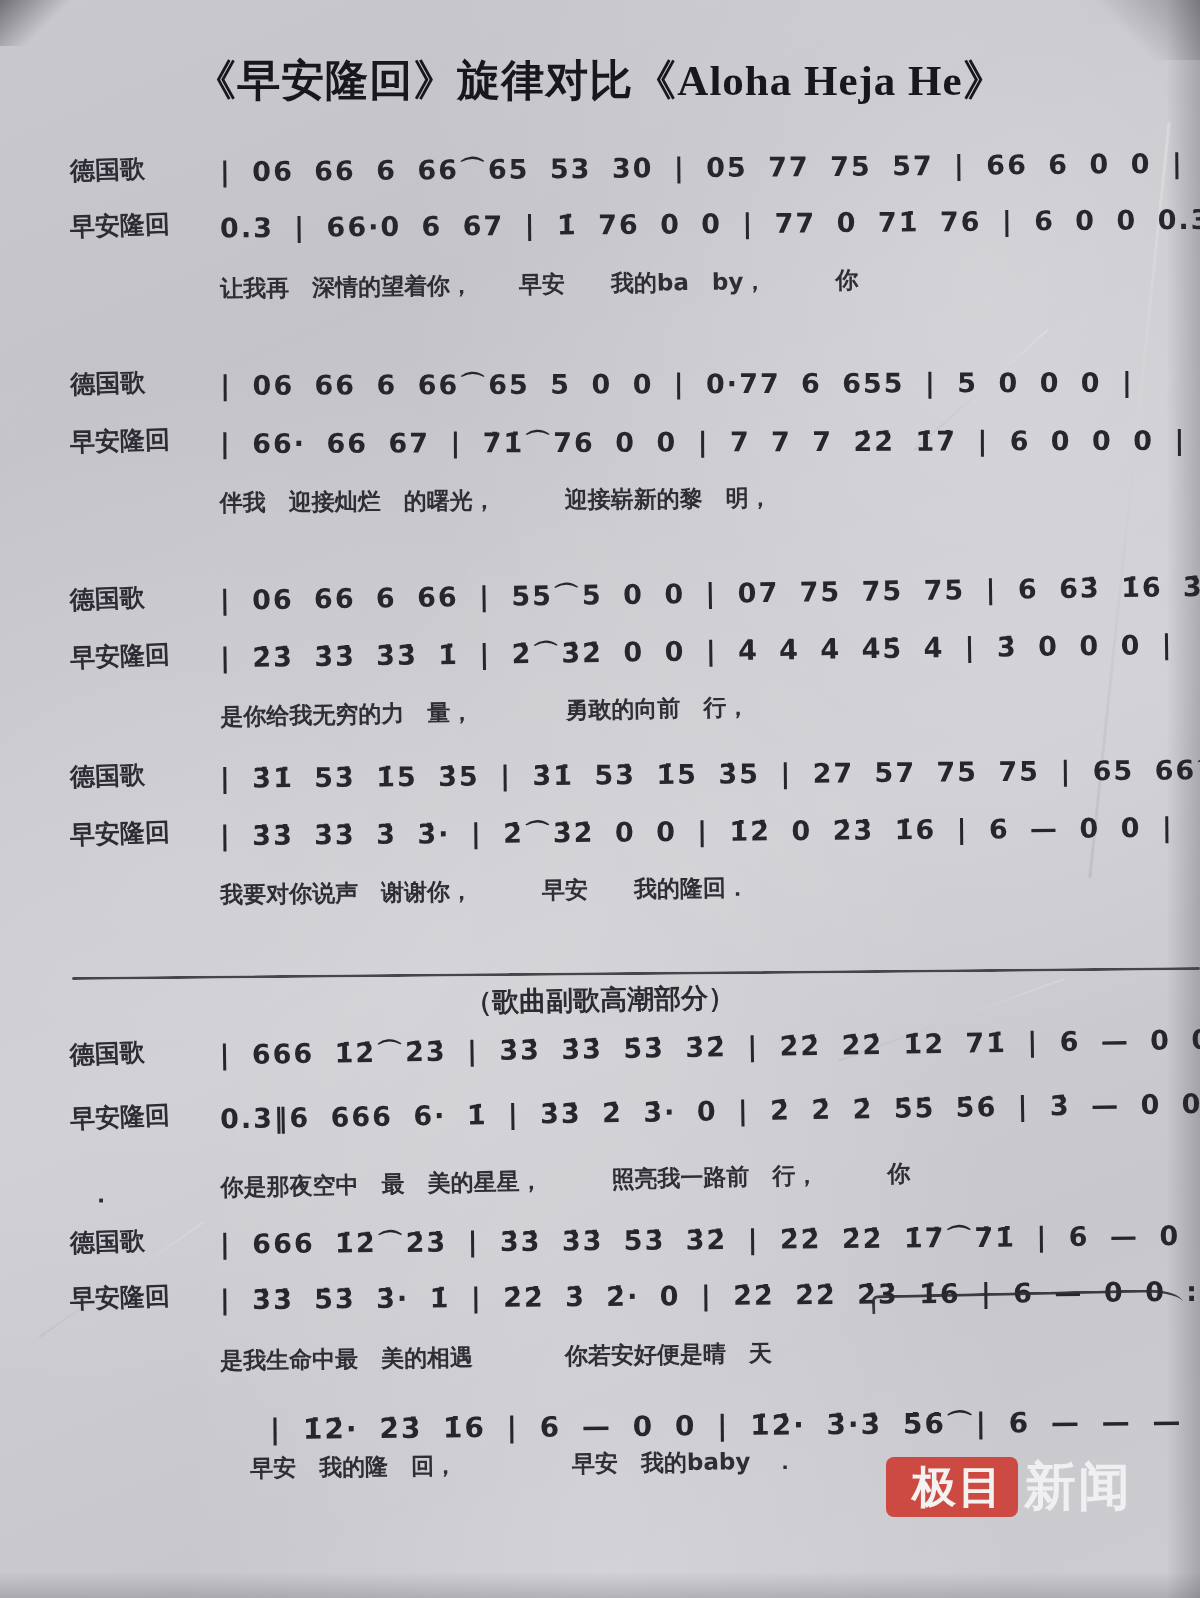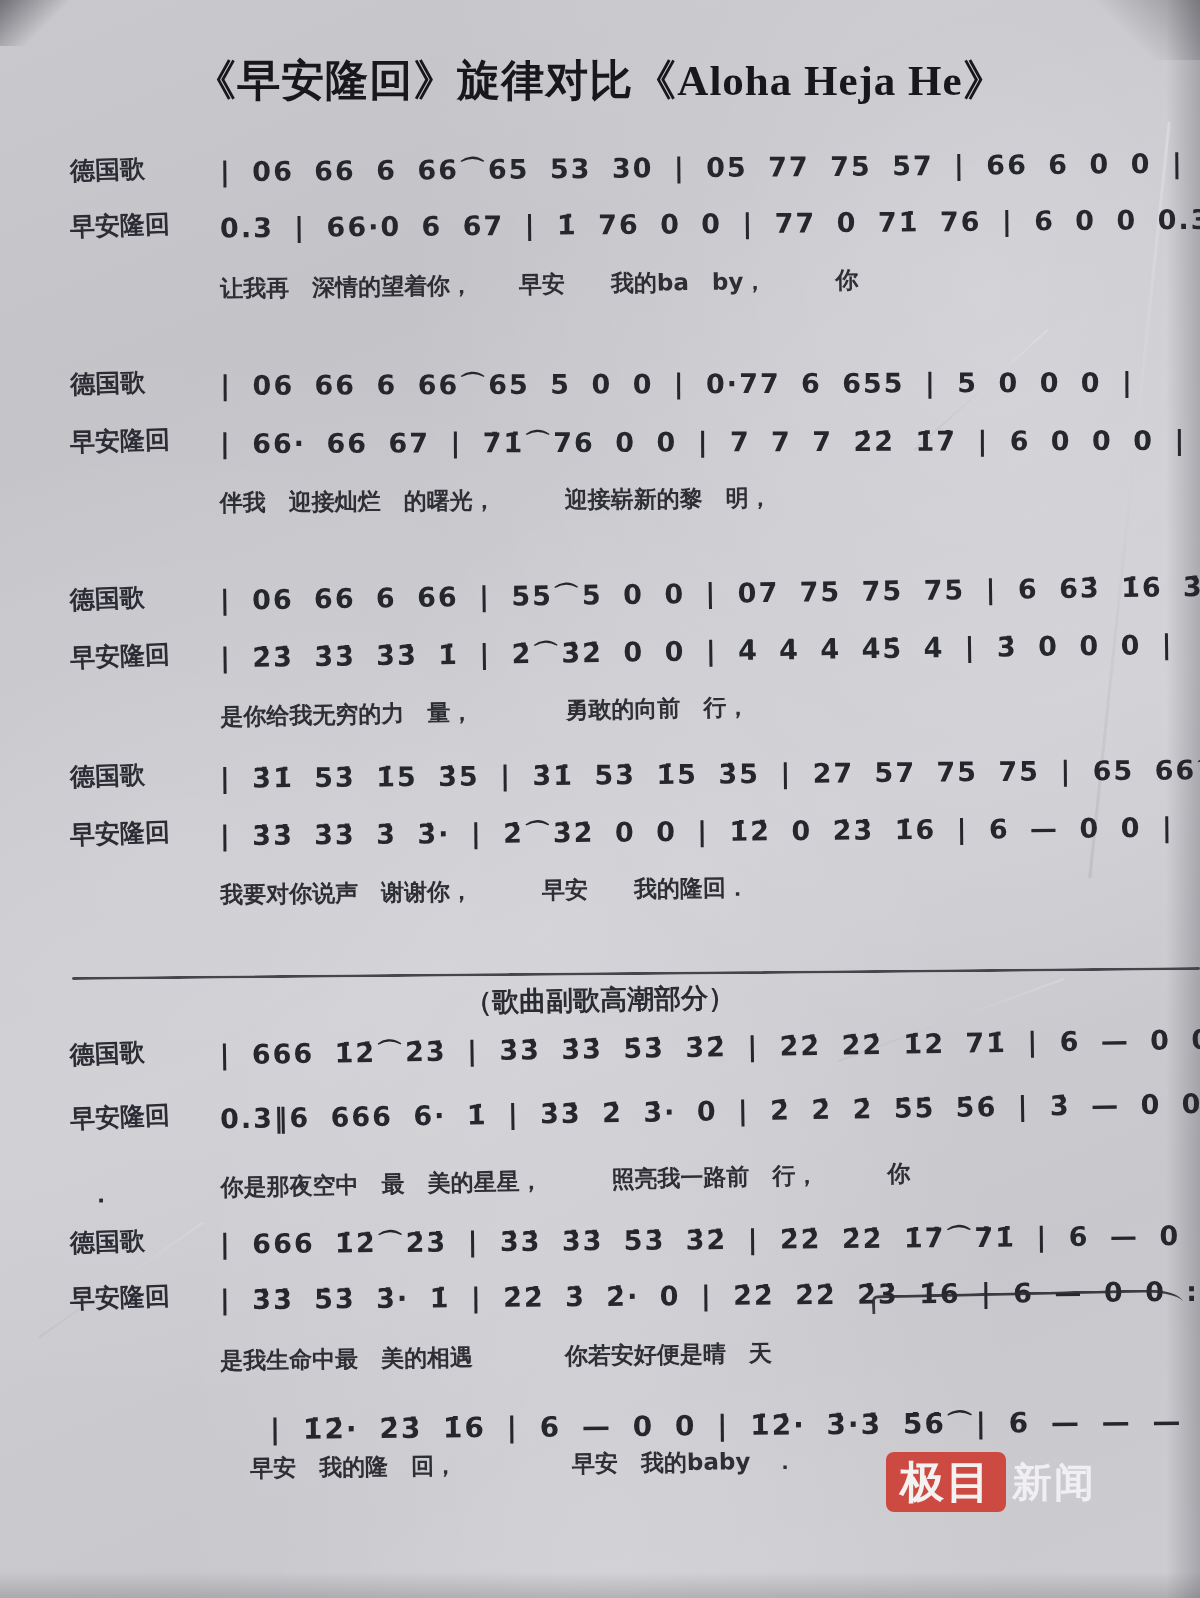--- a/index.html
+++ b/index.html
@@ -76,24 +76,24 @@
     border-top:3px solid #2c2c33;border-left:3px solid #2c2c33;
     border-top-left-radius:6px;border-top-right-radius:40px 14px;
     transform:rotate(-1.2deg);opacity:.9;
   }
   .watermark{
     position:absolute;left:886px;top:1452px;display:flex;align-items:center;
   }
   .wm-badge{
     width:120px;height:60px;border-radius:8px;background:#cd4a42;
     color:#f4f2f0;font-size:44px;font-weight:bold;line-height:60px;
-    text-align:center;letter-spacing:2px;
+    text-align:center;letter-spacing:2px;padding-left:12px;
   }
   .wm-rest{
-    margin-left:6px;font-size:40px;font-weight:bold;letter-spacing:2px;
+    margin-left:6px;font-size:52px;font-weight:bold;letter-spacing:2px;
     color:rgba(248,247,249,0.82);
   }
 </style>
 </head>
 <body>
 
 <div class="overlay corner-tl"></div>
 <div class="overlay corner-tr"></div>
 <div class="overlay edge-right"></div>
 <div class="overlay edge-bottom"></div>

